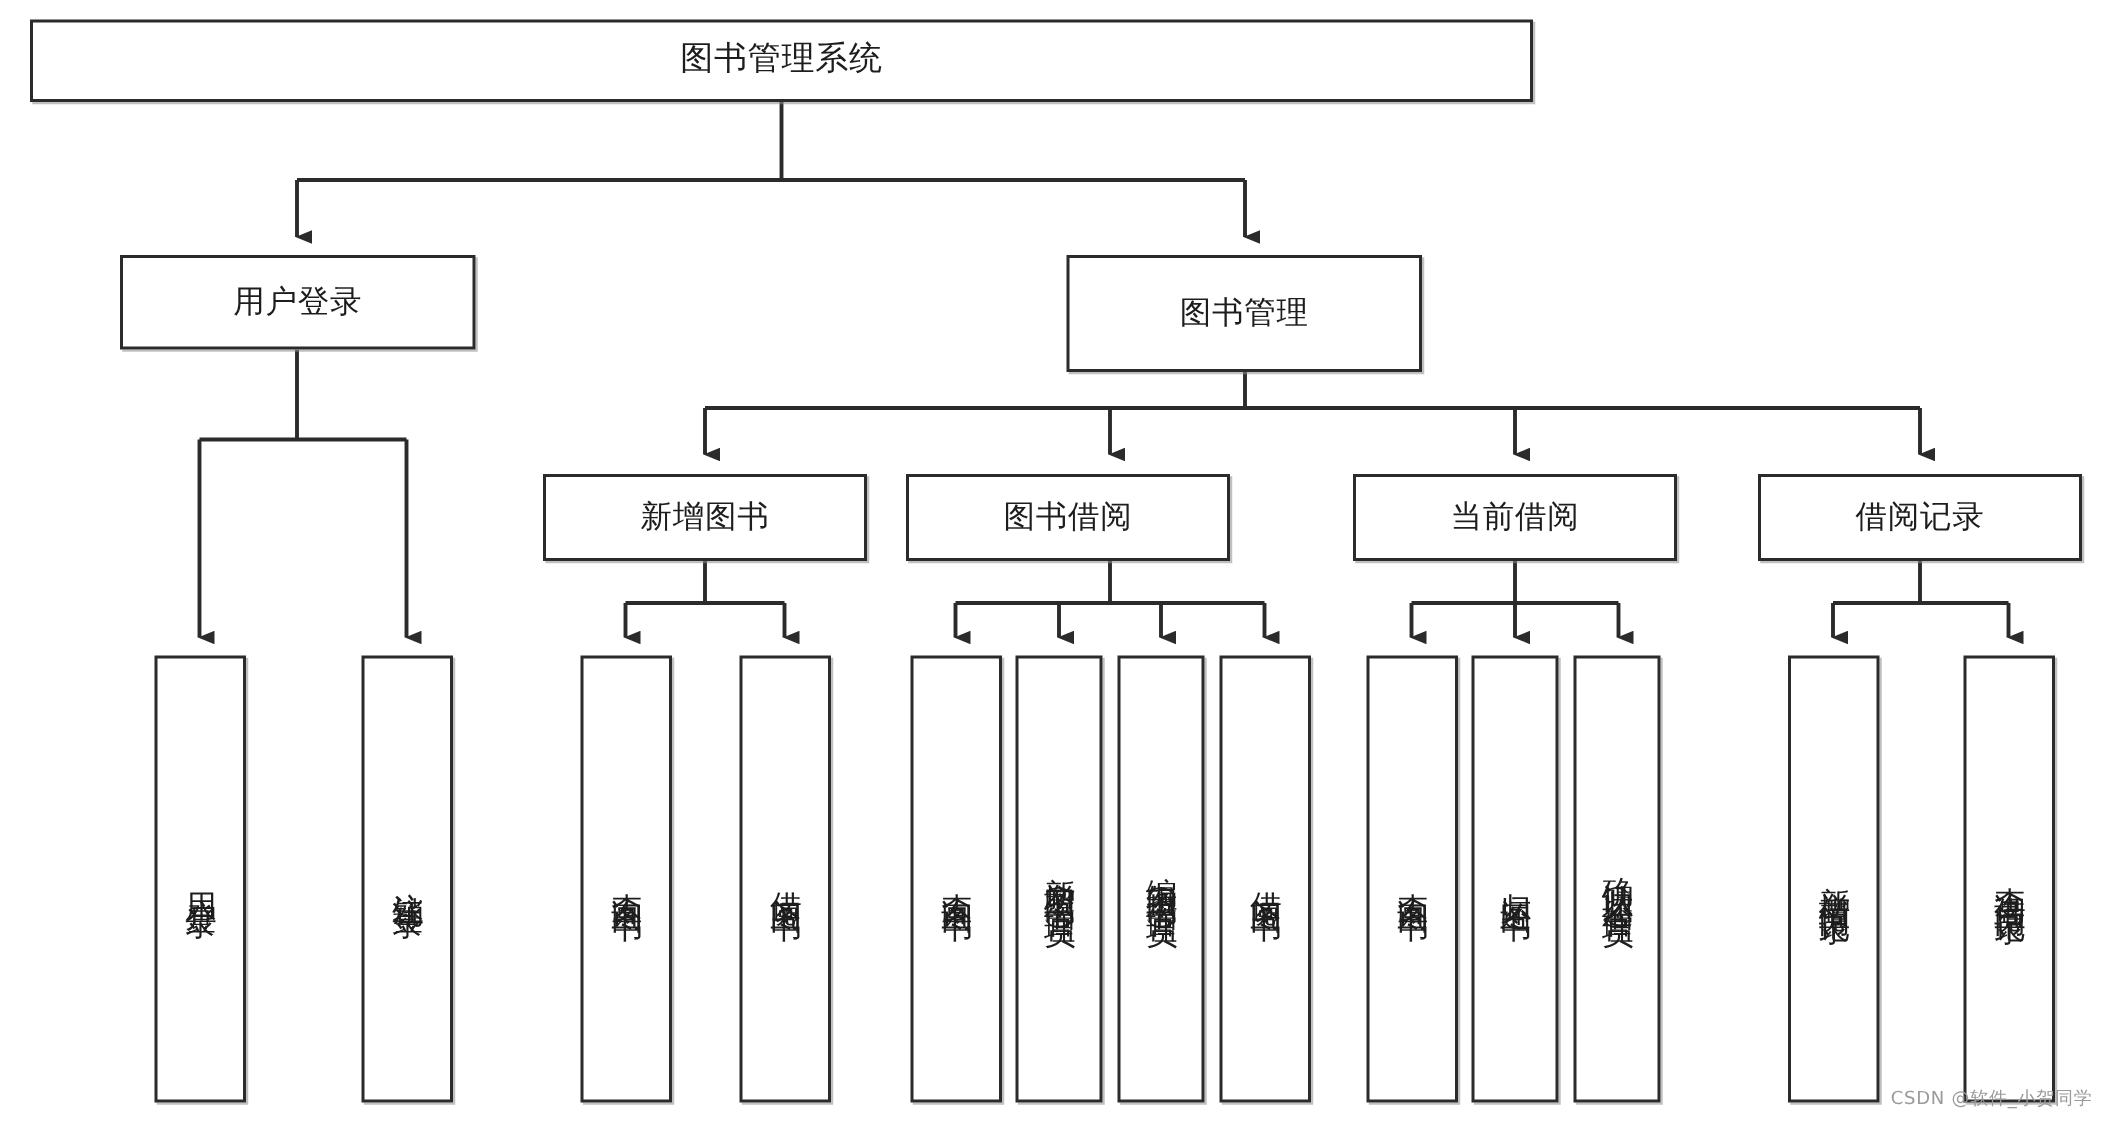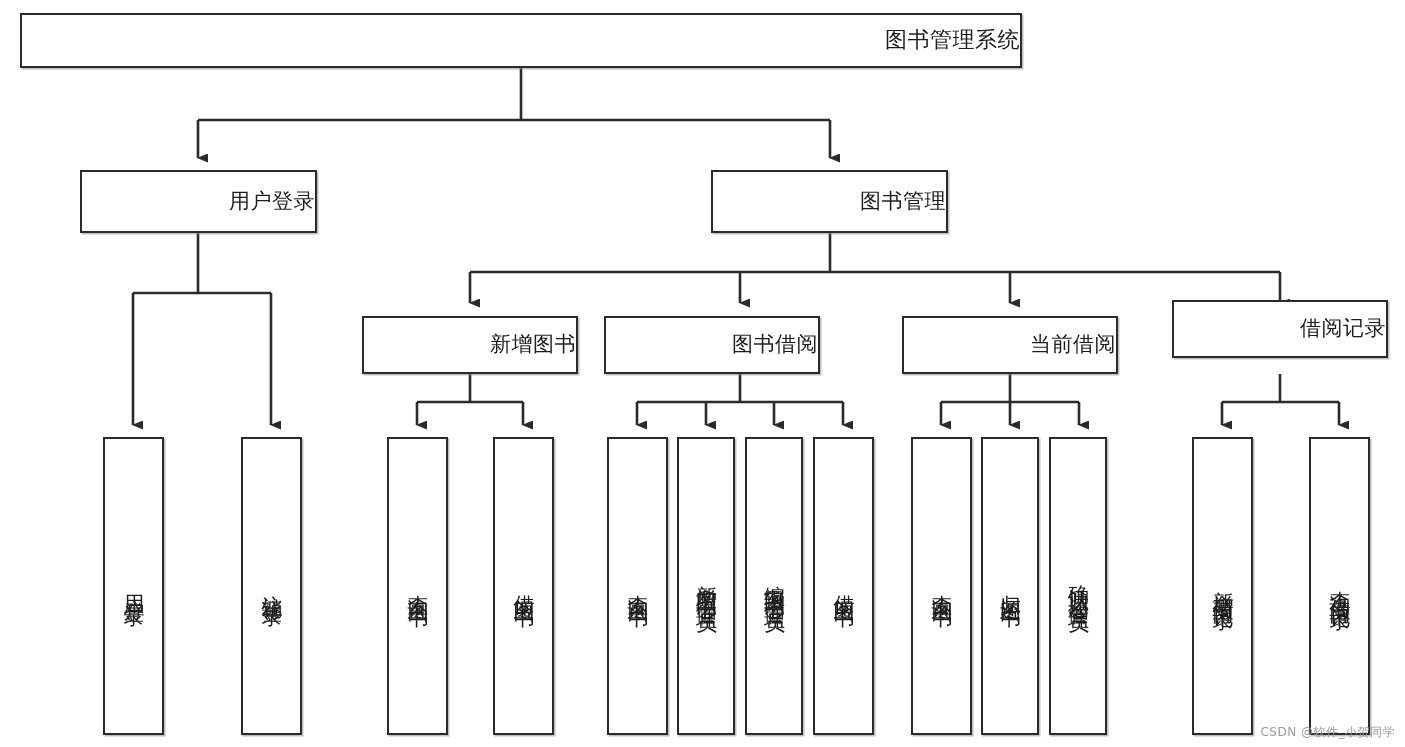--- a/index.html
+++ b/index.html
@@ -22,21 +22,21 @@
     pointer-events:none;
   }
   .node{
     position:absolute;
     box-sizing:border-box;
     background:#ffffff;
     border:2px solid #2b2b2b;
     box-shadow:1.5px 1.5px 0 0 rgba(140,140,140,0.55);
     display:flex;
     align-items:center;
-    justify-content:flex-end;
+    justify-content:center;
     color:#1d1d1d;
     z-index:2;
   }
   .node .lbl{
     display:block;
     line-height:1.12;
     letter-spacing:0.5px;
     white-space:nowrap;
   }
   
@@ -125,34 +125,34 @@
     </g>
   </svg>
 
   <div class="node horiz root" style="left:20px;top:13px;width:1002px;height:55px;">
     <span class="lbl">图书管理系统</span>
   </div>
 
   <div class="node horiz" style="left:80px;top:170px;width:237px;height:63px;">
     <span class="lbl">用户登录</span>
   </div>
-  <div class="node horiz" style="left:711px;top:170px;width:237px;height:63px;">
+  <div class="node horiz" style="left:711px;top:170px;width:237px;height:78px;">
     <span class="lbl">图书管理</span>
   </div>
 
   <div class="node horiz" style="left:362px;top:316px;width:216px;height:58px;">
     <span class="lbl">新增图书</span>
   </div>
   <div class="node horiz" style="left:604px;top:316px;width:216px;height:58px;">
     <span class="lbl">图书借阅</span>
   </div>
   <div class="node horiz" style="left:902px;top:316px;width:216px;height:58px;">
     <span class="lbl">当前借阅</span>
   </div>
-  <div class="node horiz" style="left:1172px;top:300px;width:216px;height:58px;">
+  <div class="node horiz" style="left:1172px;top:316px;width:216px;height:58px;">
     <span class="lbl">借阅记录</span>
   </div>
 
   <div class="node vert" style="left:103px;top:437px;width:61px;height:298px;">
     <span class="lbl">用户登录</span>
   </div>
   <div class="node vert" style="left:241px;top:437px;width:61px;height:298px;">
     <span class="lbl">注销登录</span>
   </div>
 

